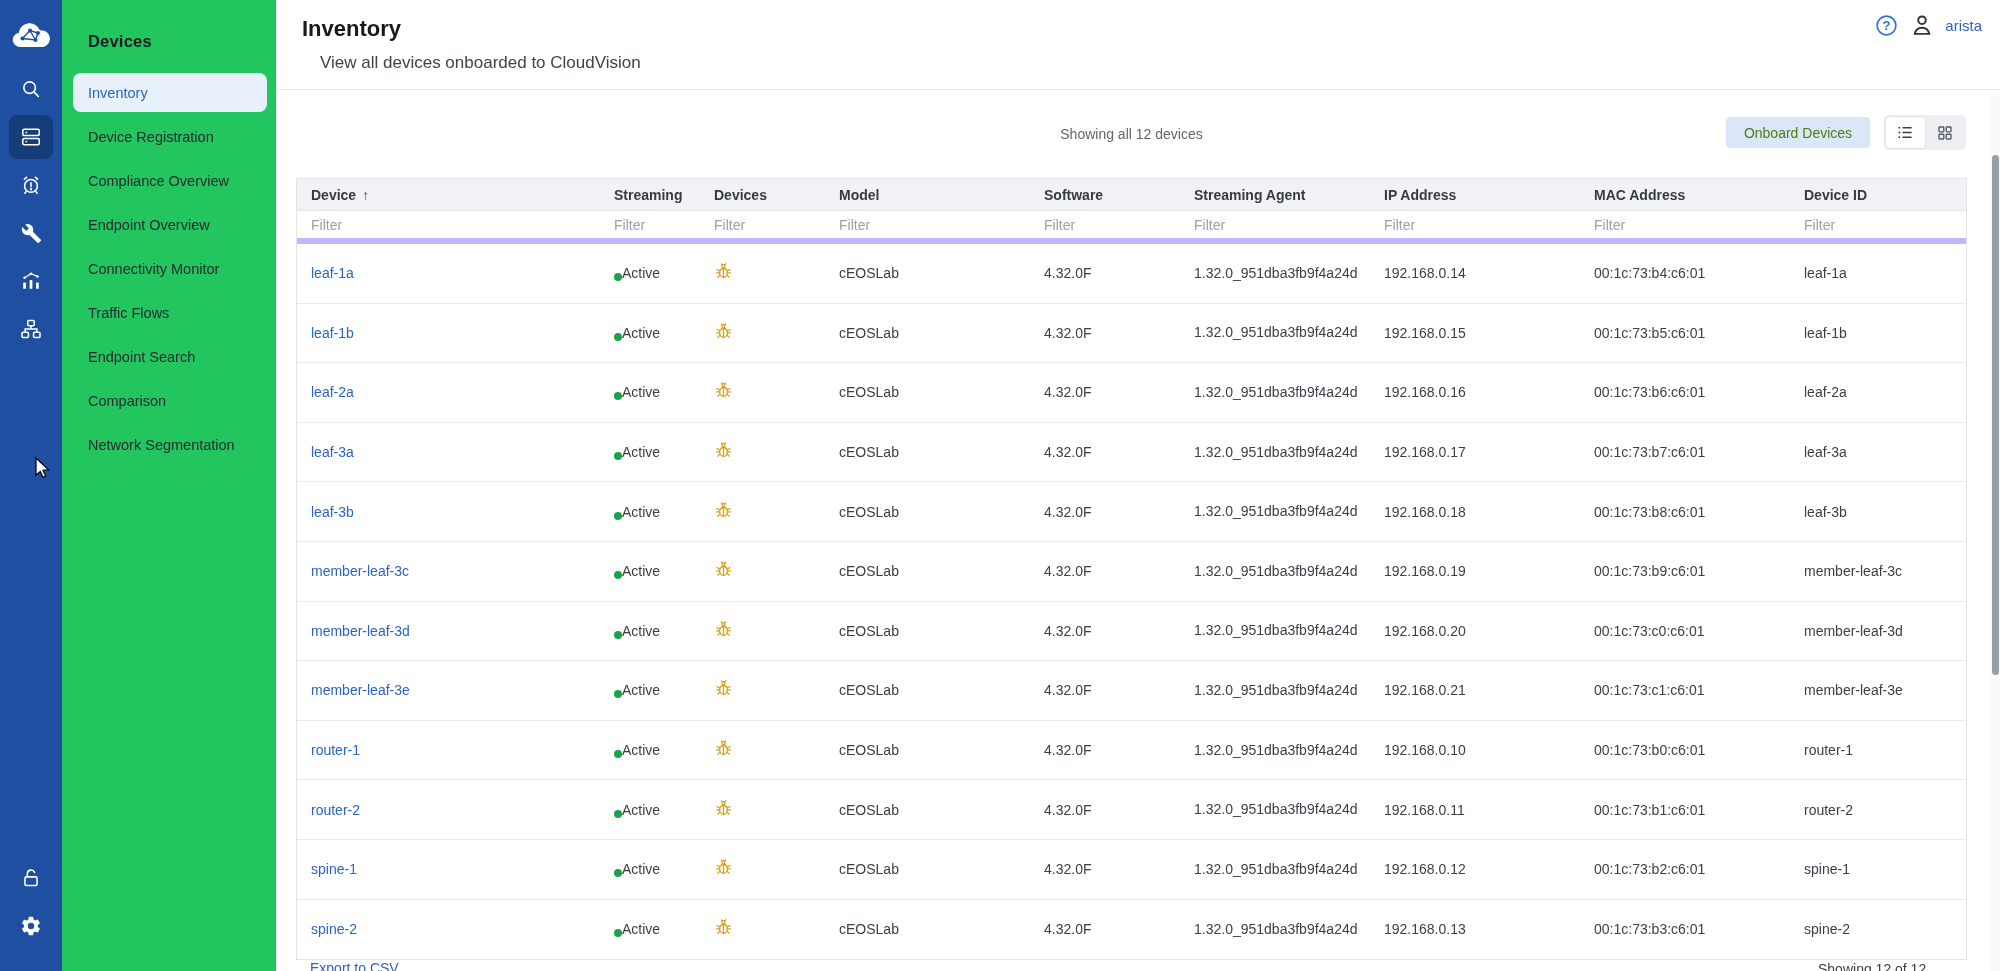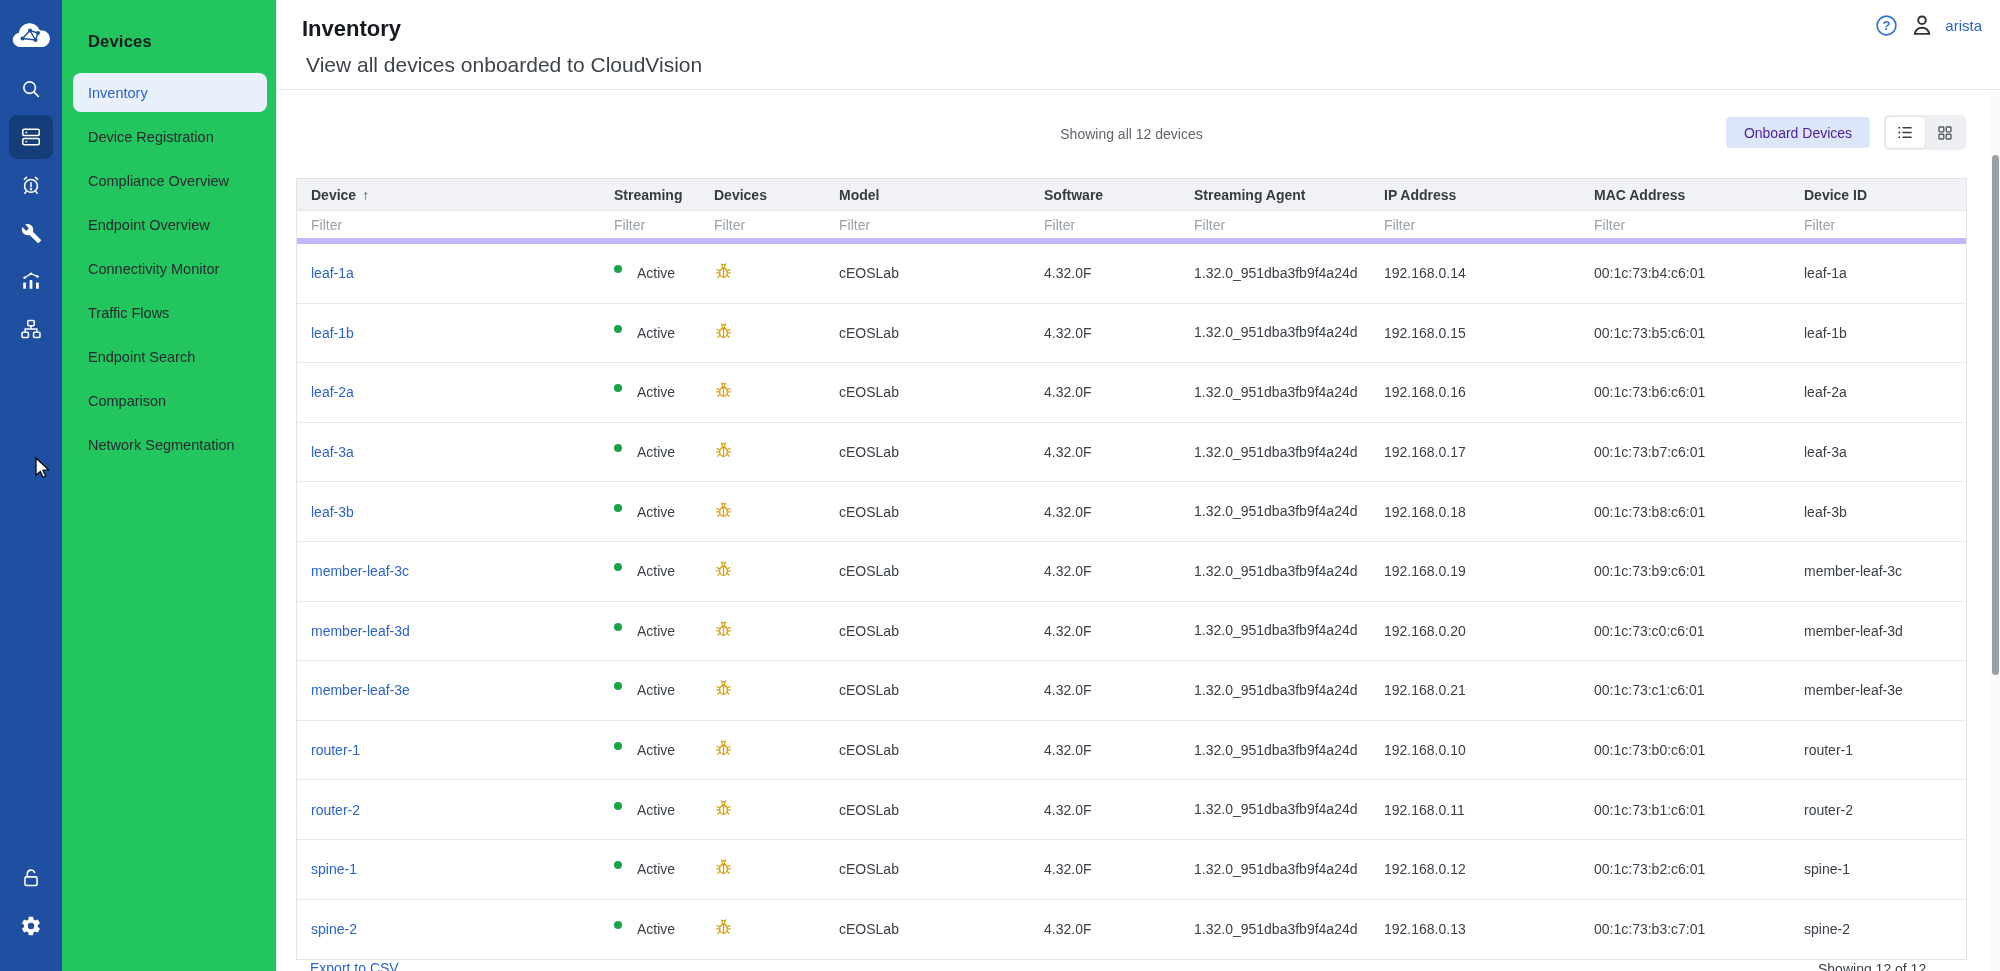--- a/index.html
+++ b/index.html
@@ -16,43 +16,43 @@
   .rail-btn.active { background:#153d7a; }
   .rail-btn svg { display:block; }
   
   .sidepanel { position:absolute; left:62px; top:0; width:215px; height:971px; background:#22c55e; border-right:1px solid #e3e5e9; z-index:4; }
   .sidepanel .panel-title { position:absolute; left:26px; top:32px; font-size:16.5px; font-weight:bold; color:#181b20; letter-spacing:.2px; }
   .menu { position:absolute; left:11px; top:73px; width:194px; }
   .menu-item { height:39px; margin-bottom:5px; display:flex; align-items:center; padding-left:15px; border-radius:8px; font-size:14.5px; color:#262b31; cursor:pointer; }
   .menu-item.selected { background:#e8f0fb; color:#2b63c7; }
   
   .main-title { position:absolute; left:302px; top:16px; font-size:22px; font-weight:bold; color:#16191d; }
-  .main-sub { position:absolute; left:306px; top:53px; font-size:21px; color:#3e434b; }
+  .main-sub { position:absolute; left:320px; top:53px; font-size:17px; color:#3e434b; }
   .hdr-right { position:absolute; right:18px; top:12px; display:flex; align-items:center; gap:10px; }
   .user-name { color:#2b63c7; font-size:15px; cursor:pointer;text-align:center; }
   .hdr-divider { position:absolute; left:277px; top:89px; width:1723px; height:1px; background:#e5e7ea; }
   
   .toolbar-summary { position:absolute; left:296px; top:126px; width:1671px; text-align:center; color:#60666e; font-size:14px; }
-  .onboard-btn { position:absolute; left:1726px; top:117px; width:144px; height:31px; background:#dbe7f8; color:#4c1d95; font-size:14px; border:none; border-radius:4px; cursor:pointer; display:flex; align-items:center; justify-content:center; font-family:inherit; }
+  .onboard-btn { position:absolute; left:1726px; top:117px; width:144px; height:31px; background:#dbe7f8; color:#4d7c0f; font-size:14px; border:none; border-radius:4px; cursor:pointer; display:flex; align-items:center; justify-content:center; font-family:inherit; }
   .view-toggle { position:absolute; left:1884px; top:115px; width:82px; height:35px; background:#edeff2; border-radius:5px; display:flex; align-items:center; padding:2px; }
   .seg { width:39px; height:31px; display:flex; align-items:center; justify-content:center; border-radius:4px; cursor:pointer; }
   .seg.selected { background:#ffffff; box-shadow:0 0 2px rgba(0,0,0,.18); }
   
   .table { position:absolute; left:296px; top:178px; width:1671px; border:1px solid #e2e4e8; background:#fff; }
   .grid-row { display:grid; grid-template-columns:303px 100px 125px 205px 150px 190px 210px 210px 176px; align-items:center; }
   .thead { height:32px; background:#f1f2f5; border-bottom:1px solid #e2e4e8; }
   .th { padding-left:14px; font-weight:600; color:#363b42; font-size:14px; white-space:nowrap; }
   .sort-arrow { margin-left:6px; color:#4a4f57; font-weight:normal; }
   .filters { height:33px; border-bottom:6px solid #c4b5fd; background:#fff; }
   .filter-cell { padding-left:14px; color:#9aa1aa; font-size:14px; cursor:text; }
   .trow { height:59.6px; border-bottom:1px solid #e9eaec; background:#fff; }
   .trow:last-child { border-bottom:none; }
   .td { padding-left:14px; font-size:14px; color:#3b4048; }
   .dev-link { color:#2b63c7; text-decoration:none; cursor:pointer; }
-  .streaming-wrap { display:flex; align-items:flex-start; gap:15px; }
+  .streaming-wrap { display:flex; align-items:flex-end; gap:0; }
   .dot { width:8px; height:8px; border-radius:50%; background:#18a349; flex:0 0 auto; }
   .agent { width:176px; word-break:break-all; line-height:1.35; }
   
   .export-link { position:absolute; left:310px; top:960px; color:#2b63c7; font-size:14px; cursor:pointer; }
   .showing-count { position:absolute; left:1818px; top:961px; color:#3b4048; font-size:14px; }
   
   .scroll-track { position:absolute; right:0; top:95px; width:11px; height:876px; background:#fafafa; }
   .scroll-thumb { position:absolute; right:1px; top:155px; width:7px; height:520px; background:#9a9fa6; border-radius:4px; cursor:grab; }
   
   .cursor { position:absolute; left:30px; top:456px; z-index:20; pointer-events:none; }
@@ -553,21 +553,21 @@
         <path d="M10.6 3.8 9.2 2.4 M13.4 3.8 14.8 2.4"></path>
         <path d="M7.1 11 3.8 9.6 M7.1 13.8H3.4 M7.6 16.6 4.8 19.2 M16.9 11 20.2 9.6 M16.9 13.8h3.7 M16.4 16.6 19.2 19.2"></path>
       </svg>
     </div>
     <div class="td">cEOSLab</div>
     <div class="td">4.32.0F</div>
     <div class="td">
           <div class="agent">1.32.0_951dba3fb9f4a24d</div>
         </div>
     <div class="td">192.168.0.13</div>
-    <div class="td">00:1c:73:b3:c7:01</div>
+    <div class="td">00:1c:73:b3:c6:01</div>
     <div class="td">spine-2</div>
   </div>
 </div>
 </div>
 
 <div class="export-link">Export to CSV</div>
 <div class="showing-count">Showing 12 of 12</div>
 
 <div class="scroll-track"></div>
 <div class="scroll-thumb"></div>

